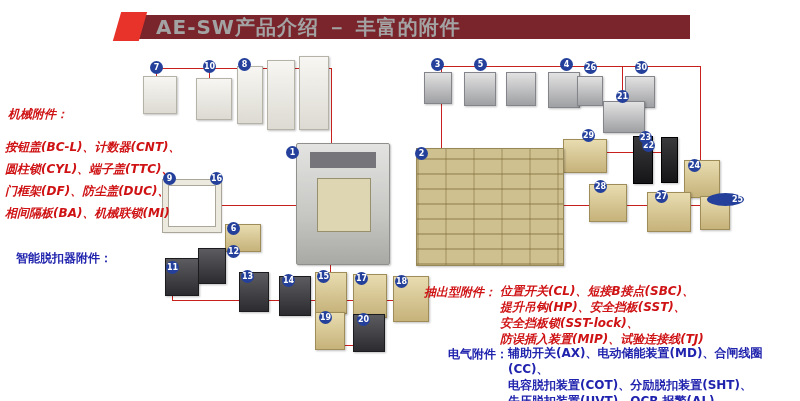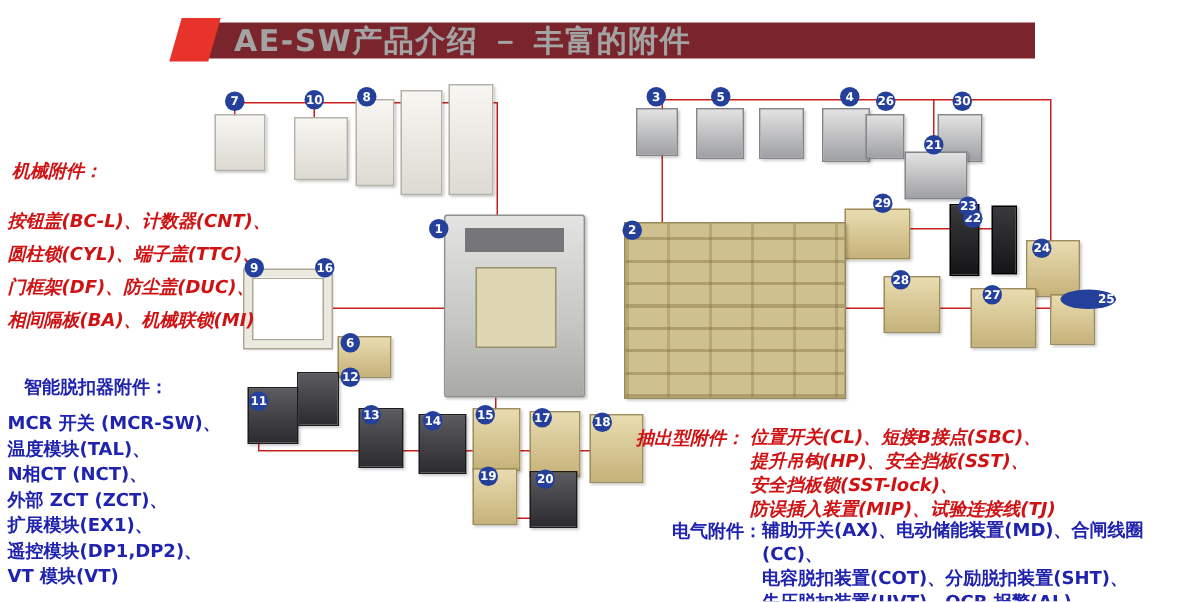--- a/index.html
+++ b/index.html
@@ -133,27 +133,20 @@
       <div class="marker" style="left: 635px; top: 61px;">30</div>
     </div>
 
   <div class="block red" style="left:8px;top:106px;">机械附件：</div>
   <div class="block red list lh22" style="left:5px;top:136px;width:190px;">按钮盖(BC-L)、计数器(CNT)、
 圆柱锁(CYL)、端子盖(TTC)、
 门框架(DF)、防尘盖(DUC)、
 相间隔板(BA)、机械联锁(MI)</div>
 
   <div class="block blue" style="left:16px;top:250px;">智能脱扣器附件：</div>
-  <div class="block blue list lh17" style="left:5px;top:274px;width:160px;">MCR 开关 (MCR-SW)、
-温度模块(TAL)、
-N相CT (NCT)、
-外部 ZCT (ZCT)、
-扩展模块(EX1)、
-遥控模块(DP1,DP2)、
-VT 模块(VT)</div>
 
   <div class="block red" style="left:424px;top:284px;">抽出型附件：</div>
   <div class="block red list lh16" style="left:500px;top:283px;width:230px;">位置开关(CL)、短接B接点(SBC)、
 提升吊钩(HP)、安全挡板(SST)、
 安全挡板锁(SST-lock)、
 防误插入装置(MIP)、试验连接线(TJ)</div>
 
   <div class="block blue" style="left:448px;top:346px;">电气附件：</div>
   <div class="block blue list lh16" style="left:508px;top:345px;width:285px;">辅助开关(AX)、电动储能装置(MD)、合闸线圈(CC)、
 电容脱扣装置(COT)、分励脱扣装置(SHT)、

